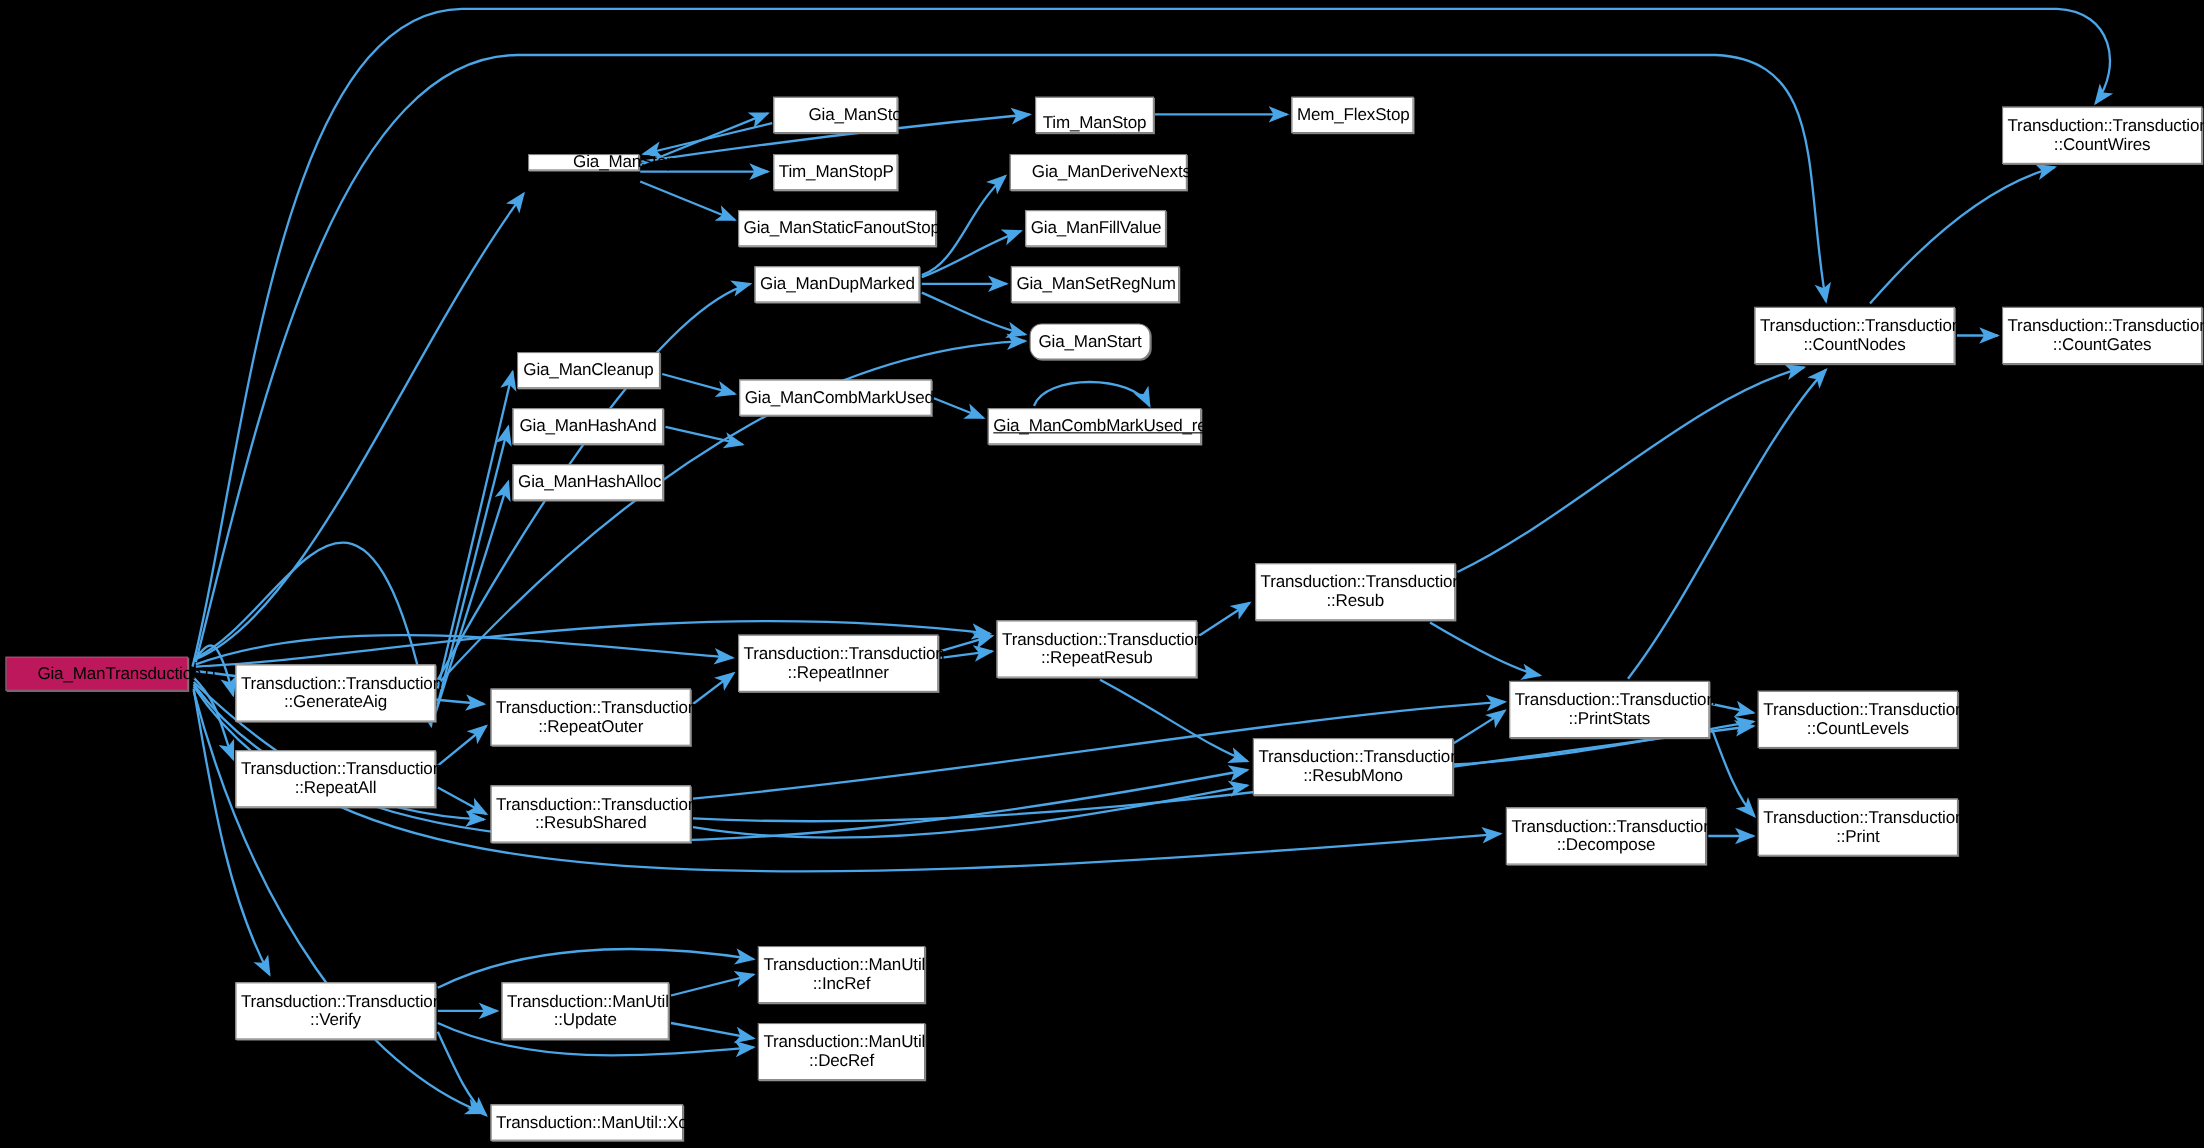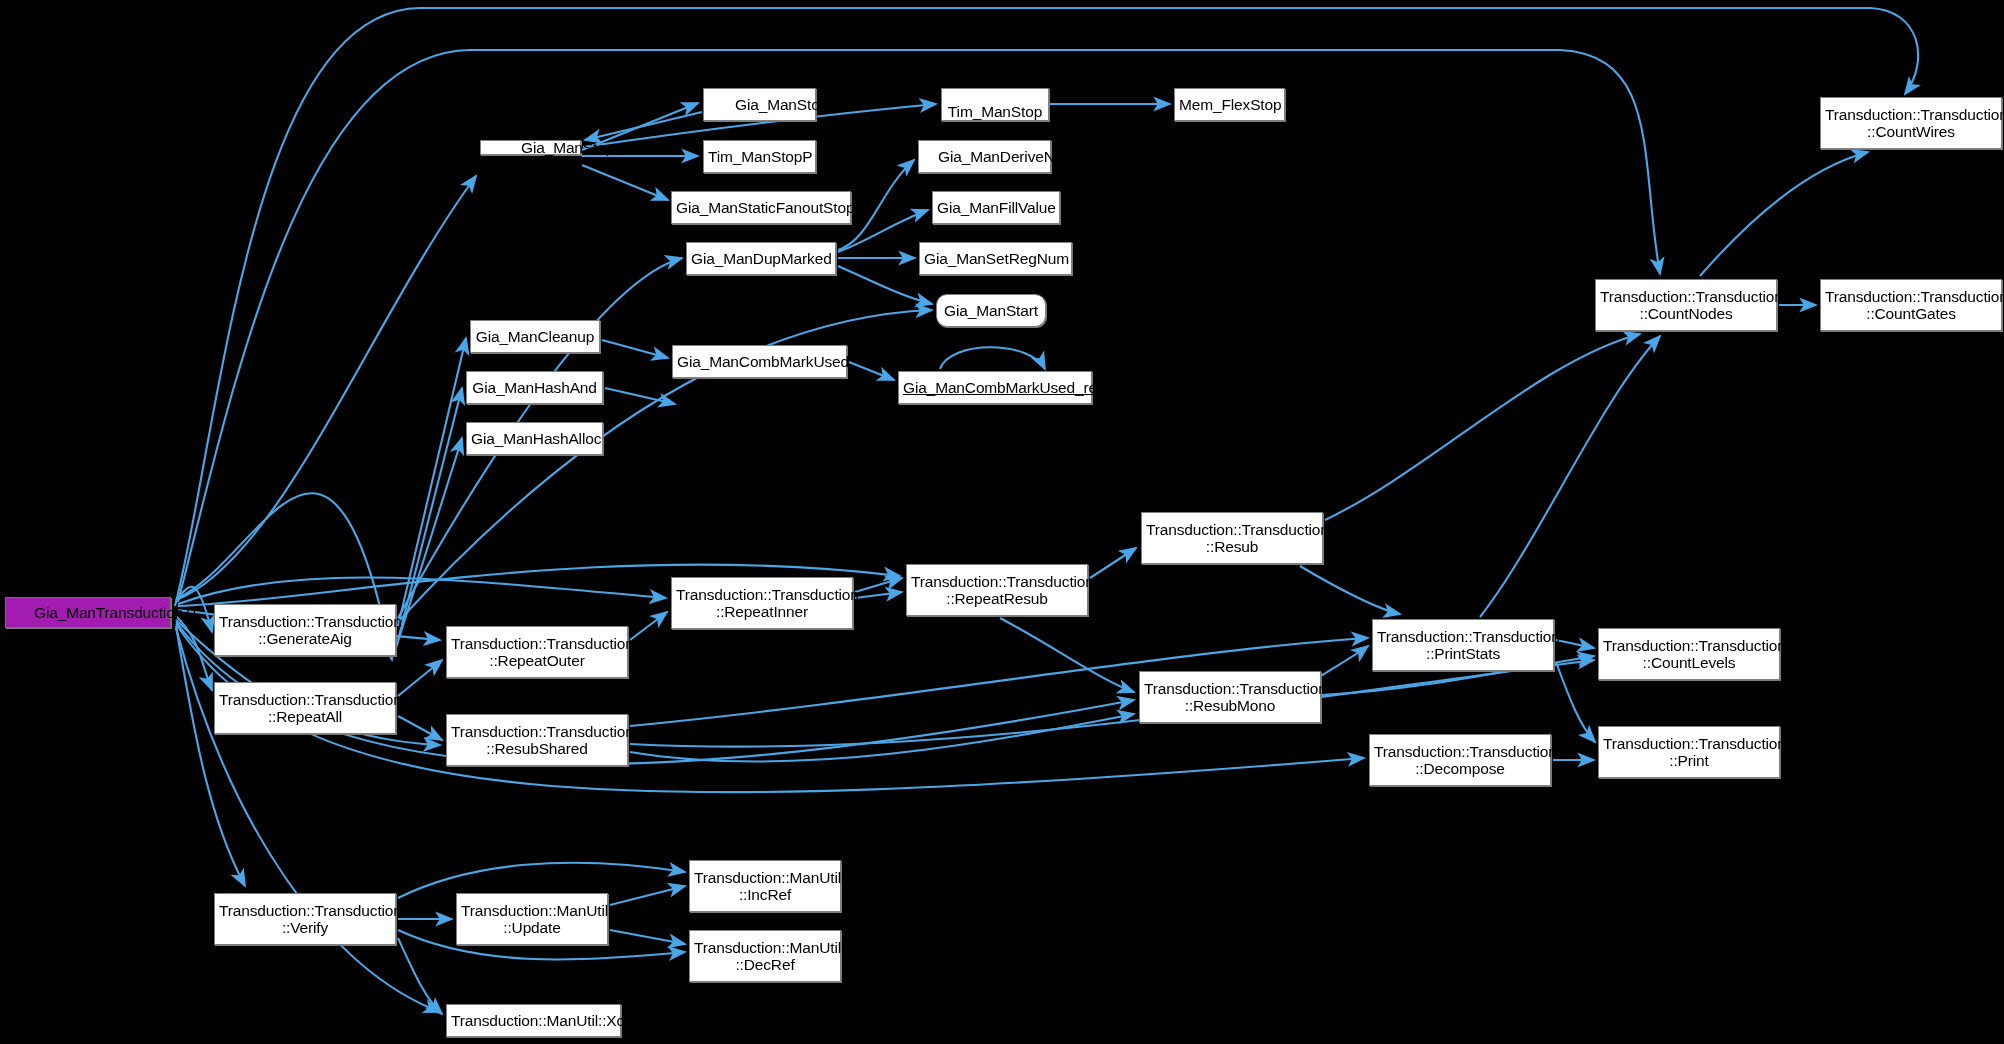--- a/index.html
+++ b/index.html
@@ -3,21 +3,21 @@
 <meta charset="utf-8">
 <style>
   html,body{margin:0;padding:0;background:#000;}
   #canvas{position:relative;width:2004px;height:1044px;background:#000;overflow:hidden;
     font-family:"Liberation Sans","DejaVu Sans",sans-serif;}
   #edges{position:absolute;left:0;top:0;width:2004px;height:1044px;}
   .node{position:absolute;box-sizing:border-box;background:#fff;border:1px solid #808080;
         box-shadow:1px 1px 0 0 #7a7a7a;display:flex;align-items:center;justify-content:center;
         text-align:center;color:#000;font-size:15.5px;line-height:1.12;letter-spacing:-0.15px;
         white-space:pre-line;padding:0 4px;}
-  .node.root{background:#a21caf;border:1px solid #707070;padding-left:28px;}
+  .node.root{background:#be185d;border:1px solid #707070;padding-left:28px;}
   .node span{display:block;width:100%;}
 </style>
 </head>
 <body>
 
 <div id="canvas">
   <svg id="edges" viewBox="0 0 2004 1044" xmlns="http://www.w3.org/2000/svg">
     <defs>
       <marker id="ah" markerWidth="9" markerHeight="8" refX="8" refY="4" orient="auto" markerUnits="strokeWidth">
         <path d="M0,0.4 L9,4 L0,7.6 L2.2,4 Z" fill="#4ba6e8"></path>
@@ -89,21 +89,21 @@
       <div class="node root" style="left: 5px; top: 597px; width: 166px; height: 31px;"><span>Gia_ManTransductionTt</span></div>
       <div class="node" style="left: 214px; top: 604px; width: 182px; height: 52px;"><span>Transduction::Transduction
 ::GenerateAig</span></div>
       <div class="node" style="left: 480px; top: 140px; width: 101px; height: 15px; padding-left: 40px;"><span>Gia_ManStop</span></div>
       <div class="node" style="left: 703px; top: 88px; width: 113px; height: 33px; padding-left: 31px;"><span>Gia_ManStopP</span></div>
       <div class="node" style="left: 703px; top: 140px; width: 113px; height: 33px;"><span>Tim_ManStopP</span></div>
       <div class="node" style="left: 671px; top: 191px; width: 180px; height: 33px;"><span>Gia_ManStaticFanoutStop</span></div>
       <div class="node" style="left: 686px; top: 242px; width: 150px; height: 33px;"><span>Gia_ManDupMarked</span></div>
       <div class="node" style="left: 941px; top: 88px; width: 108px; height: 33px; align-items: flex-end;"><span>Tim_ManStop</span></div>
       <div class="node" style="left: 1174px; top: 88px; width: 111px; height: 33px;"><span>Mem_FlexStop</span></div>
-      <div class="node" style="left: 918px; top: 140px; width: 133px; height: 33px; padding-left: 19px;"><span>Gia_ManDeriveNexts</span></div>
+      <div class="node" style="left: 918px; top: 140px; width: 161px; height: 33px; padding-left: 19px;"><span>Gia_ManDeriveNexts</span></div>
       <div class="node" style="left: 932px; top: 191px; width: 128px; height: 33px;"><span>Gia_ManFillValue</span></div>
       <div class="node" style="left: 919px; top: 242px; width: 153px; height: 33px;"><span>Gia_ManSetRegNum</span></div>
       <div class="node" style="left: 936px; top: 294px; width: 110px; height: 33px; border-radius: 11px;"><span>Gia_ManStart</span></div>
       <div class="node" style="left: 470px; top: 320px; width: 130px; height: 33px;"><span>Gia_ManCleanup</span></div>
       <div class="node" style="left: 466px; top: 371px; width: 137px; height: 33px;"><span>Gia_ManHashAnd</span></div>
       <div class="node" style="left: 466px; top: 422px; width: 137px; height: 33px;"><span>Gia_ManHashAlloc</span></div>
       <div class="node" style="left: 672px; top: 345px; width: 175px; height: 33px;"><span>Gia_ManCombMarkUsed</span></div>
       <div class="node" style="left: 898px; top: 371px; width: 194px; height: 33px; text-decoration: underline;"><span>Gia_ManCombMarkUsed_rec</span></div>
       <div class="node" style="left: 1820px; top: 97px; width: 182px; height: 52px;"><span>Transduction::Transduction
 ::CountWires</span></div>

